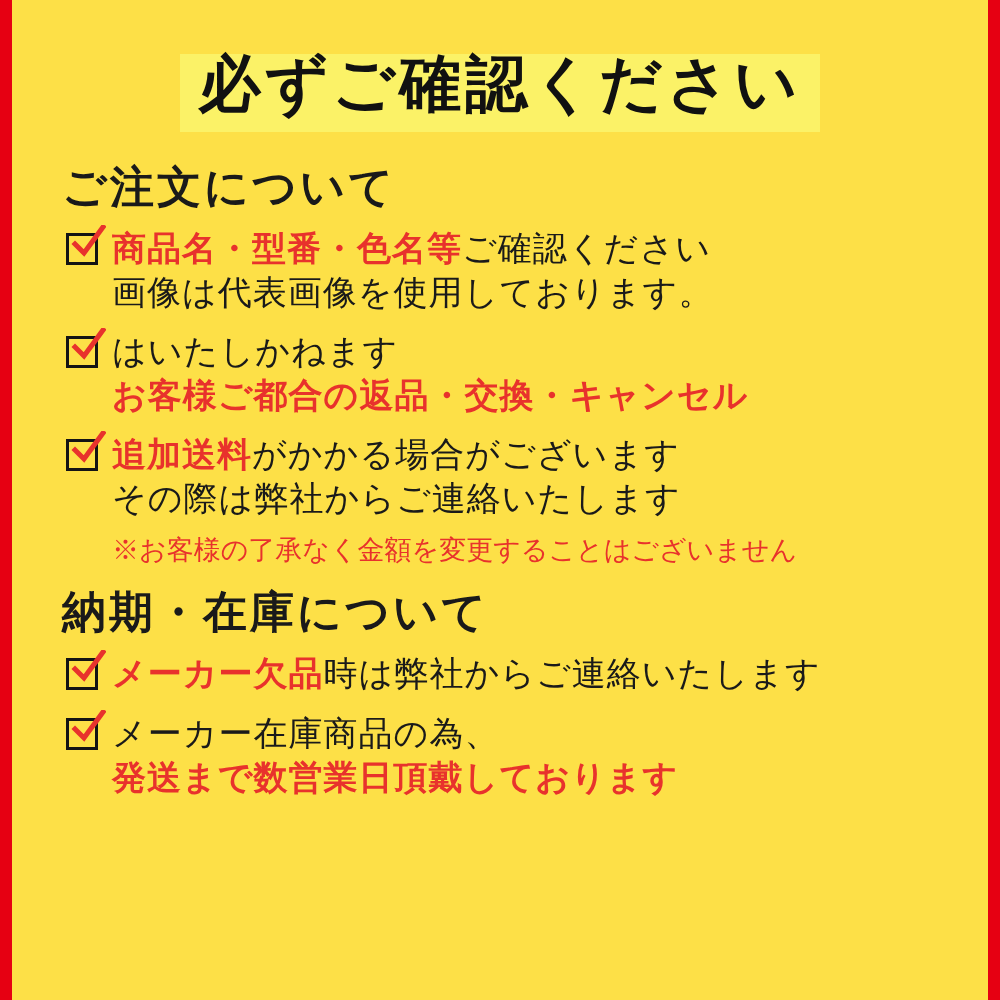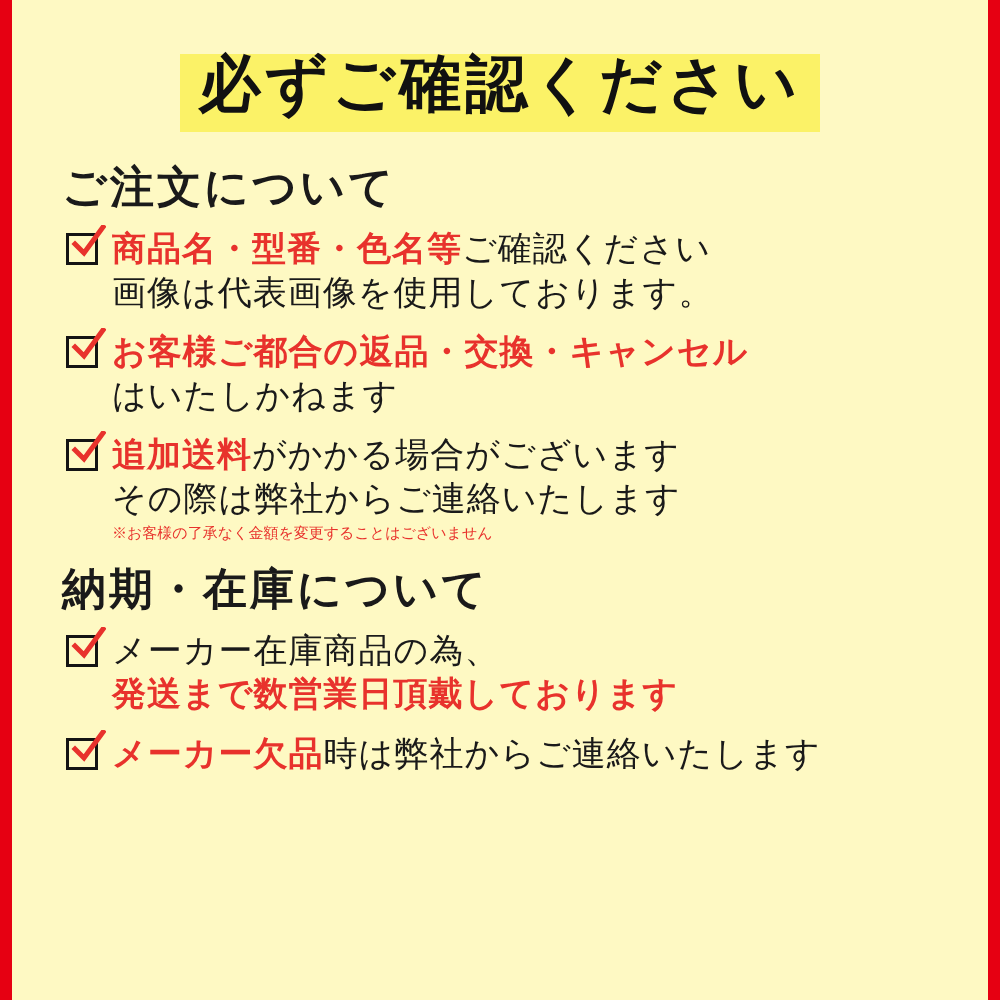--- a/index.html
+++ b/index.html
@@ -4,21 +4,21 @@
 <style>
   html, body {
     margin: 0;
     padding: 0;
     background: #ffffff;
   }
   .page {
     position: relative;
     width: 1000px;
     height: 1000px;
-    background: #fef9c3;
+    background: #fde047;
     font-family: "DejaVu Sans", "Liberation Sans", sans-serif;
     overflow: hidden;
     box-sizing: border-box;
   }
   
   .side-bar {
     position: absolute;
     top: 0;
     width: 12px;
     height: 1000px;
@@ -115,25 +115,25 @@
     color: #1a1a1a;
     letter-spacing: 1px;
     white-space: nowrap;
     font-family: "DejaVu Serif", "Liberation Serif", serif;
   }
   .line.red, .red {
     color: #e8322c;
     font-weight: bold;
   }
   .note {
-    font-size: 15px;
+    font-size: 27px;
     color: #e8322c;
     letter-spacing: 0px;
     line-height: 1.3;
-    margin-top: 4px;
+    margin-top: 12px;
     white-space: nowrap;
     font-family: "DejaVu Serif", "Liberation Serif", serif;
   }
 </style>
 </head>
 <body>
 
 <div class="page">
 
   <div class="side-bar left"></div>
@@ -162,22 +162,22 @@
     </div>
 
     <div class="item">
       <span class="check-icon">
         <span class="box"></span>
         <svg class="tick" viewBox="0 0 36 36" xmlns="http://www.w3.org/2000/svg">
           <polyline points="5,19 14,28 33,2" fill="none" stroke="#e8322c" stroke-width="5" stroke-linecap="square" stroke-linejoin="miter"></polyline>
         </svg>
       </span>
       <span class="item-lines">
+        <div class="line">はいたしかねます</div>
         <div class="line red">お客様ご都合の返品・交換・キャンセル</div>
-        <div class="line">はいたしかねます</div>
       </span>
     </div>
 
     <div class="item">
       <span class="check-icon">
         <span class="box"></span>
         <svg class="tick" viewBox="0 0 36 36" xmlns="http://www.w3.org/2000/svg">
           <polyline points="5,19 14,28 33,2" fill="none" stroke="#e8322c" stroke-width="5" stroke-linecap="square" stroke-linejoin="miter"></polyline>
         </svg>
       </span>
@@ -191,31 +191,31 @@
     <div class="section-heading second">納期・在庫について</div>
 
     <div class="item">
       <span class="check-icon">
         <span class="box"></span>
         <svg class="tick" viewBox="0 0 36 36" xmlns="http://www.w3.org/2000/svg">
           <polyline points="5,19 14,28 33,2" fill="none" stroke="#e8322c" stroke-width="5" stroke-linecap="square" stroke-linejoin="miter"></polyline>
         </svg>
       </span>
       <span class="item-lines">
+        <div class="line"><span class="red">メーカー欠品</span><span>時は弊社からご連絡いたします</span></div>
+      </span>
+    </div>
+
+    <div class="item">
+      <span class="check-icon">
+        <span class="box"></span>
+        <svg class="tick" viewBox="0 0 36 36" xmlns="http://www.w3.org/2000/svg">
+          <polyline points="5,19 14,28 33,2" fill="none" stroke="#e8322c" stroke-width="5" stroke-linecap="square" stroke-linejoin="miter"></polyline>
+        </svg>
+      </span>
+      <span class="item-lines">
         <div class="line">メーカー在庫商品の為、</div>
         <div class="line red">発送まで数営業日頂戴しております</div>
       </span>
     </div>
 
-    <div class="item">
-      <span class="check-icon">
-        <span class="box"></span>
-        <svg class="tick" viewBox="0 0 36 36" xmlns="http://www.w3.org/2000/svg">
-          <polyline points="5,19 14,28 33,2" fill="none" stroke="#e8322c" stroke-width="5" stroke-linecap="square" stroke-linejoin="miter"></polyline>
-        </svg>
-      </span>
-      <span class="item-lines">
-        <div class="line"><span class="red">メーカー欠品</span><span>時は弊社からご連絡いたします</span></div>
-      </span>
-    </div>
-
   </div>
 </div>
 
 </body></html>

